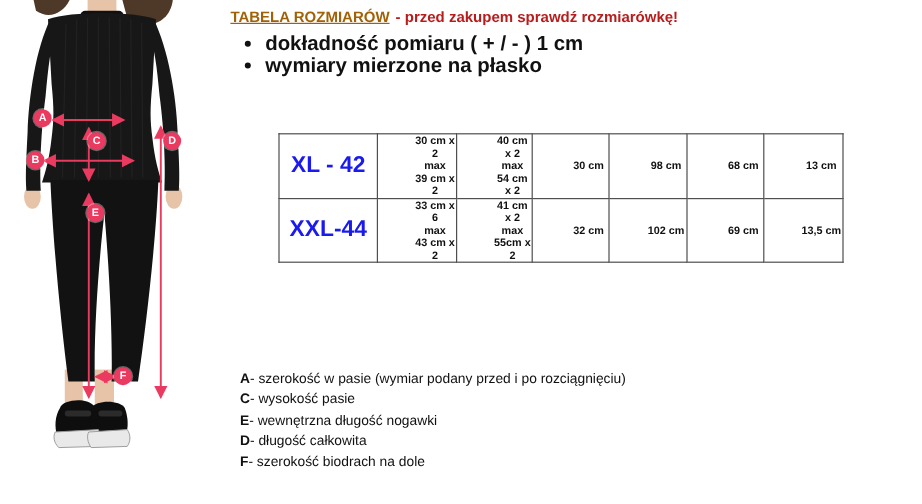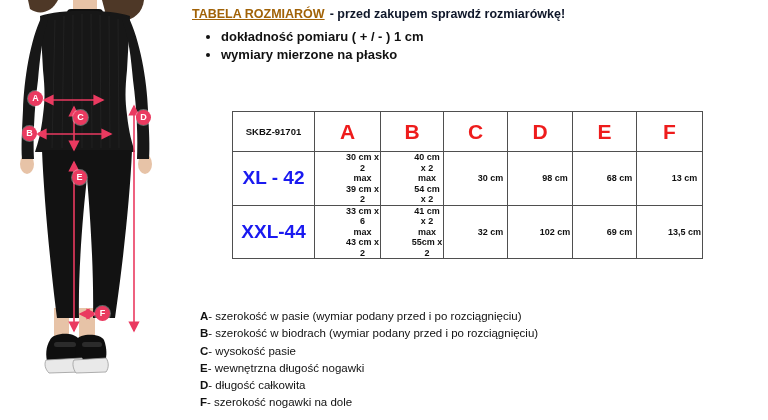--- a/index.html
+++ b/index.html
@@ -9,23 +9,23 @@
   
   .figure{position:absolute;left:0;top:0;width:190px;height:420px;}
   .figure svg{position:absolute;left:0;top:0;}
   .badge{position:absolute;width:15px;height:15px;border-radius:50%;
          background:#ea3a60;color:#fff;font-size:9px;font-weight:bold;
          line-height:15px;text-align:center;box-shadow:0 0 0 1px rgba(255,255,255,.35);}
 
   
   .headline{position:absolute;left:192px;top:7px;font-size:12.5px;font-weight:bold;white-space:nowrap;}
   .title-red{color:#a16207;text-decoration:underline;}
-  .title-rest{margin-left:5px;color:#0f172a;}
+  .title-rest{margin-left:5px;color:#b91c1c;}
   .bullets{position:absolute;left:206px;top:28px;margin:0;padding-left:15px;
-           font-size:13px;font-weight:bold;line-height:18px;color:#111;}
+           font-size:17px;font-weight:bold;line-height:18px;color:#111;}
   .bullets li{margin:0;padding:0;}
 
   
   .size-table{position:absolute;left:232px;top:111px;border-collapse:collapse;table-layout:fixed;}
   .size-table td{border:1px solid #4f4f4f;text-align:center;vertical-align:middle;
                  padding:0;background:#fff;}
   .size-table col.c0{width:82px;}
   .size-table col.c1{width:66px;}
   .size-table col.c2{width:63px;}
   .size-table col.c3{width:64px;}
@@ -133,29 +133,20 @@
     <colgroup>
       <col class="c0">
         <col class="c1">
         <col class="c2">
         <col class="c3">
         <col class="c4">
         <col class="c5">
         <col class="c6">
     </colgroup>
     <tbody>
-      <tr class="hdr">
-        <td class="code">SKBZ-91701</td>
-        <td class="colhead">A</td>
-        <td class="colhead">B</td>
-        <td class="colhead">C</td>
-        <td class="colhead">D</td>
-        <td class="colhead">E</td>
-        <td class="colhead">F</td>
-      </tr>
       <tr class="row">
         <td class="size">XL - 42</td>
         <td class="val">30 cm x 2
 max
 39 cm x 2</td>
         <td class="val">40 cm x 2
 max
 54 cm x 2</td>
         <td class="val">30 cm</td>
         <td class="val">98 cm</td>
@@ -176,29 +167,26 @@
         <td class="val">13,5 cm</td>
       </tr>
     </tbody>
   </table>
 
   <div class="legend">
     <div>
       <span class="lg-letter">A</span><span class="lg-desc">- szerokość w pasie (wymiar podany przed i po rozciągnięciu)</span>
     </div>
     <div>
-      <span class="lg-letter">B</span><span class="lg-desc">- szerokość w biodrach (wymiar podany przed i po rozciągnięciu)</span>
-    </div>
-    <div>
       <span class="lg-letter">C</span><span class="lg-desc">- wysokość pasie</span>
     </div>
     <div>
       <span class="lg-letter">E</span><span class="lg-desc">- wewnętrzna długość nogawki</span>
     </div>
     <div>
       <span class="lg-letter">D</span><span class="lg-desc">- długość całkowita</span>
     </div>
     <div>
-      <span class="lg-letter">F</span><span class="lg-desc">- szerokość nogawki na dole</span>
+      <span class="lg-letter">F</span><span class="lg-desc">- szerokość biodrach na dole</span>
     </div>
   </div>
 
 </div>
 
 </body></html>

